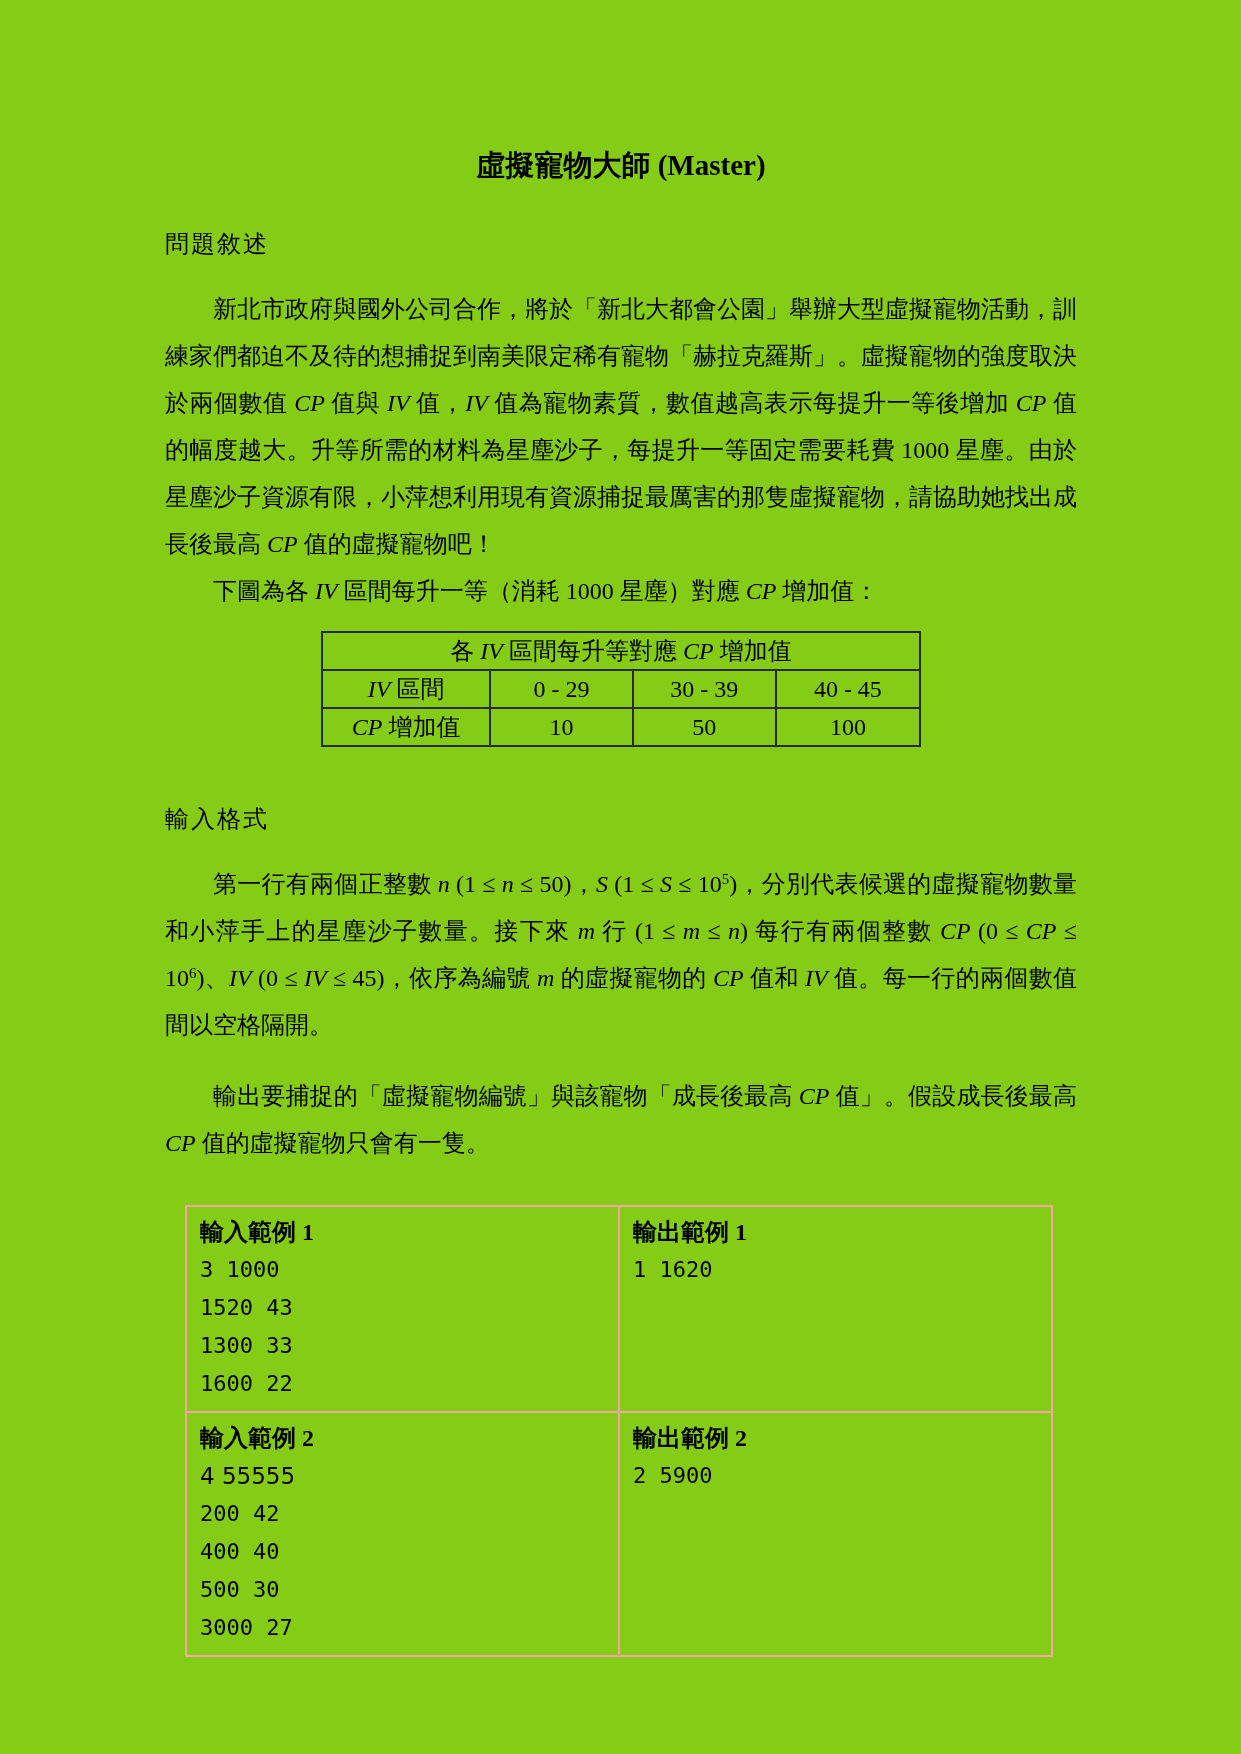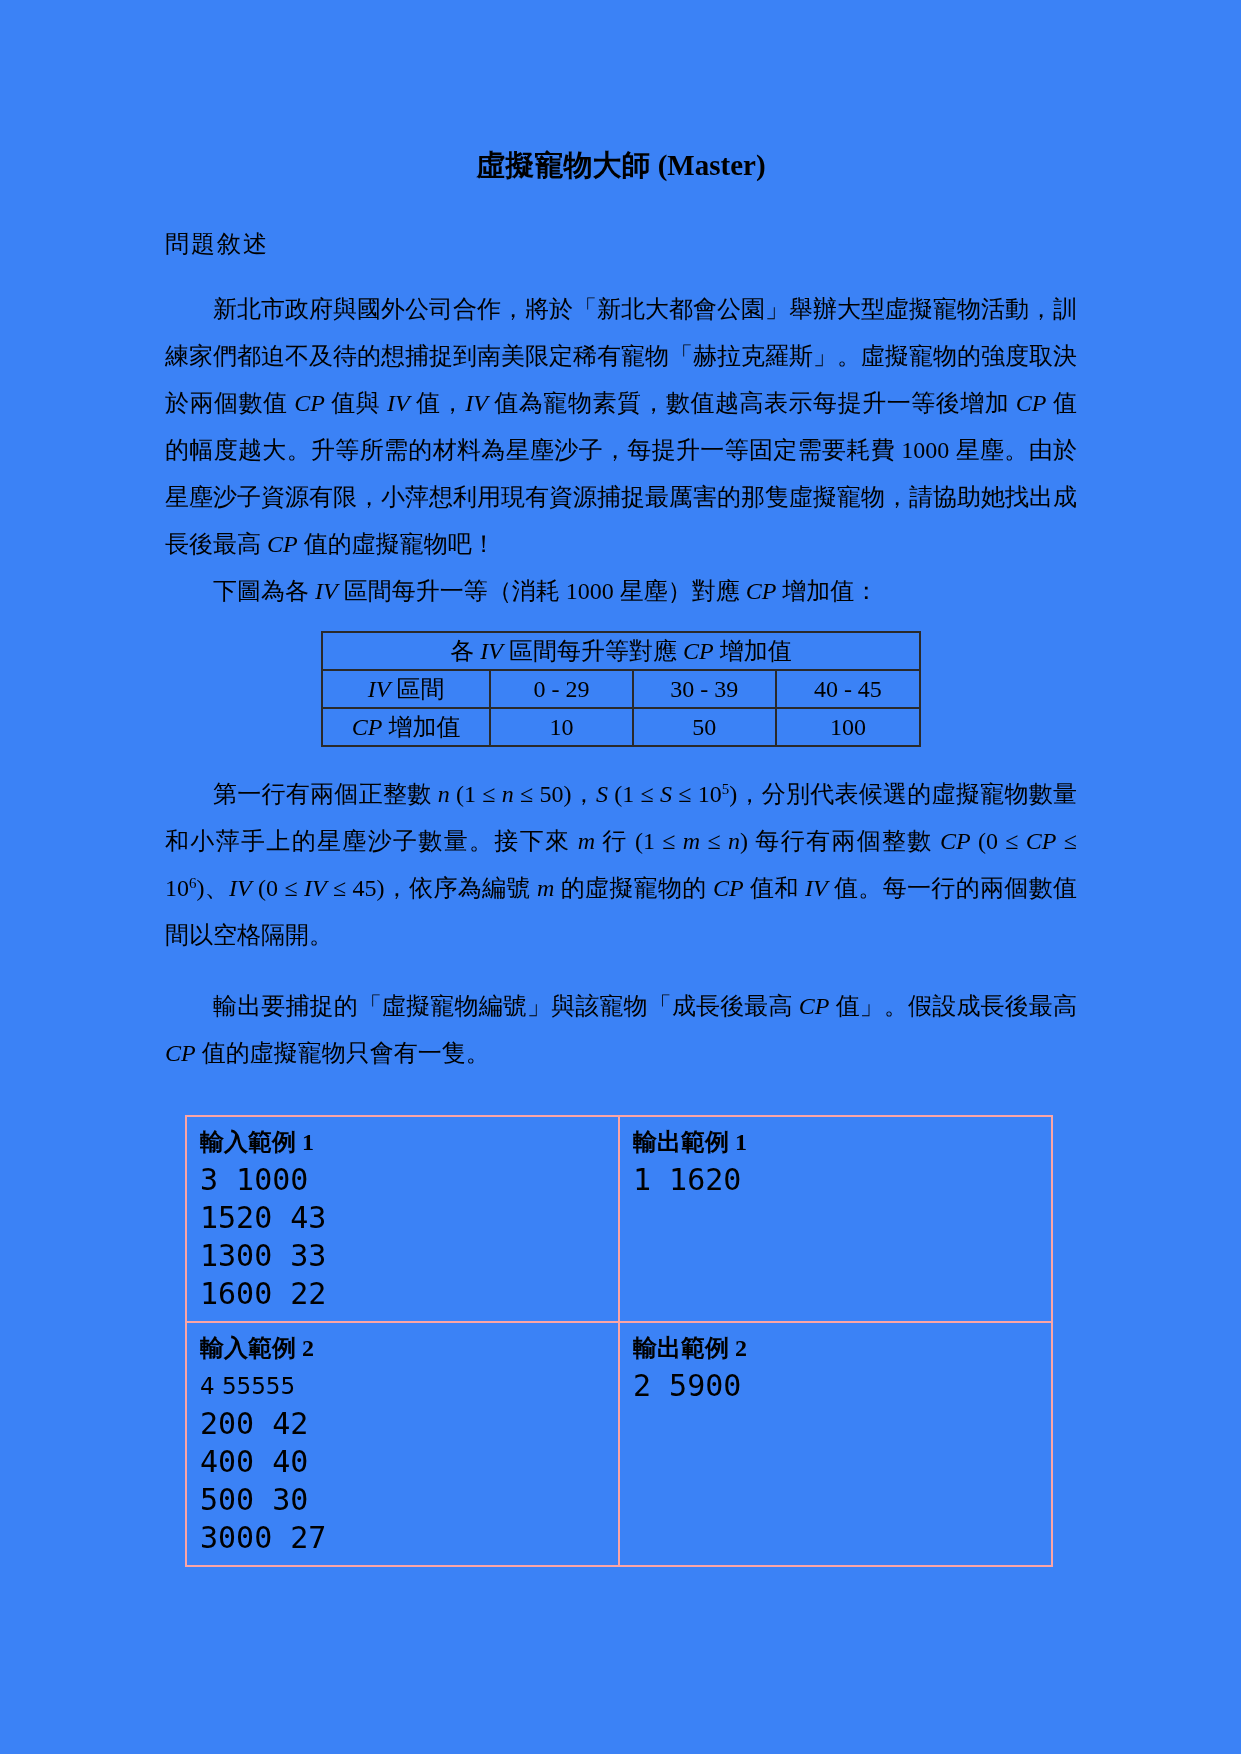--- a/index.html
+++ b/index.html
@@ -2,21 +2,21 @@
 <html><head>
 <meta charset="utf-8">
 <style>
   * { box-sizing: border-box; }
   html, body { margin: 0; padding: 0; background: #ffffff; }
   .page {
     position: relative;
     width: 1241px;
     height: 1754px;
     margin: 0 auto;
-    background: #3b82f6;
+    background: #84cc16;
     color: #000000;
     font-family: "Liberation Serif", "DejaVu Serif", serif;
     padding: 146px 164px 0 165px;
     overflow: hidden;
   }
   .doc-title {
     margin: 0;
     text-align: center;
     font-size: 29px;
     font-weight: bold;
@@ -78,21 +78,21 @@
     padding: 6px 14px 8px 13px;
     width: 433px;
   }
   .ex-label {
     font-size: 24px;
     font-weight: bold;
     line-height: 38px;
   }
   .code-line {
     font-family: "DejaVu Sans Mono", "Liberation Mono", monospace;
-    font-size: 30px;
+    font-size: 22px;
     line-height: 38px;
     white-space: pre;
   }
   .code-line.sans {
     font-family: "DejaVu Sans", "Liberation Sans", sans-serif;
     font-size: 23px;
   }
 </style>
 </head>
 <body>
@@ -120,20 +120,21 @@
       </tr>
       <tr>
         <td class="iv-col-label"><span class="seg-i">CP</span><span> 增加值</span></td>
         <td class="iv-col-val">10</td>
         <td class="iv-col-val">50</td>
         <td class="iv-col-val">100</td>
       </tr>
     </tbody>
   </table>
 
+  <h2 class="section-heading heading-input">輸入格式</h2>
 
   <p class="body-par par-first"><span>第一行有兩個正整數 </span><span class="seg-i">n</span><span> (1 ≤ </span><span class="seg-i">n</span><span> ≤ 50)，</span><span class="seg-i">S</span><span> (1 ≤ </span><span class="seg-i">S</span><span> ≤ 10</span><span class="seg-sup">5</span><span>)，分別代表候選的虛擬寵物數量和小萍手上的星塵沙子數量。接下來 </span><span class="seg-i">m</span><span> 行 (1 ≤ </span><span class="seg-i">m</span><span> ≤ </span><span class="seg-i">n</span><span>) 每行有兩個整數 </span><span class="seg-i">CP</span><span> (0 ≤ </span><span class="seg-i">CP</span><span> ≤ 10</span><span class="seg-sup">6</span><span>)、</span><span class="seg-i">IV</span><span> (0 ≤ </span><span class="seg-i">IV</span><span> ≤ 45)，依序為編號 </span><span class="seg-i">m</span><span> 的虛擬寵物的 </span><span class="seg-i">CP</span><span> 值和 </span><span class="seg-i">IV</span><span> 值。每一行的兩個數值間以空格隔開。</span></p>
 
 
   <p class="body-par par-first"><span>輸出要捕捉的「虛擬寵物編號」與該寵物「成長後最高 </span><span class="seg-i">CP</span><span> 值」。假設成長後最高 </span><span class="seg-i">CP</span><span> 值的虛擬寵物只會有一隻。</span></p>
 
   <table class="examples-table">
     <tbody>
       <tr>
         <td>

